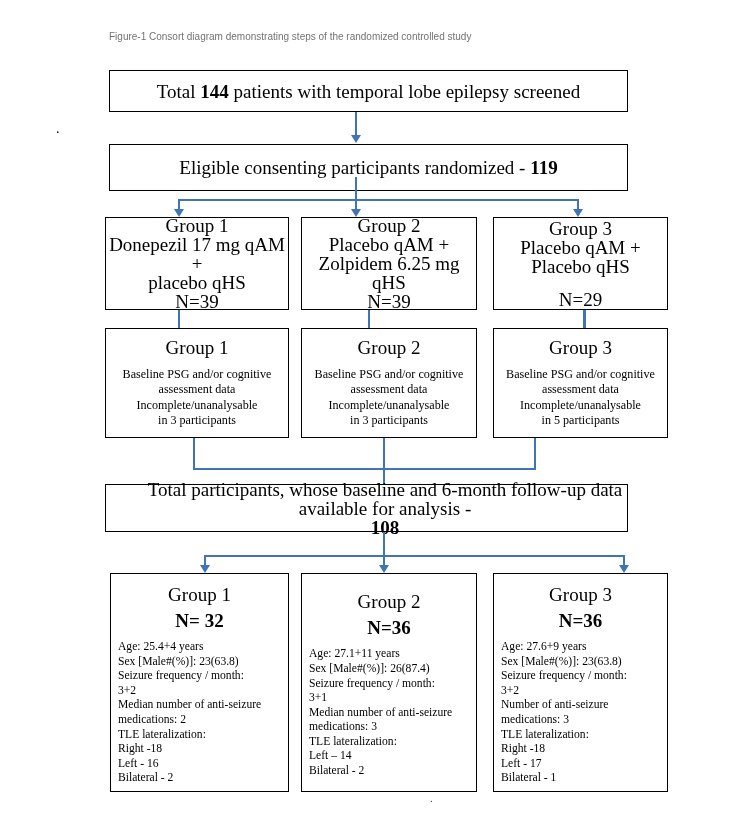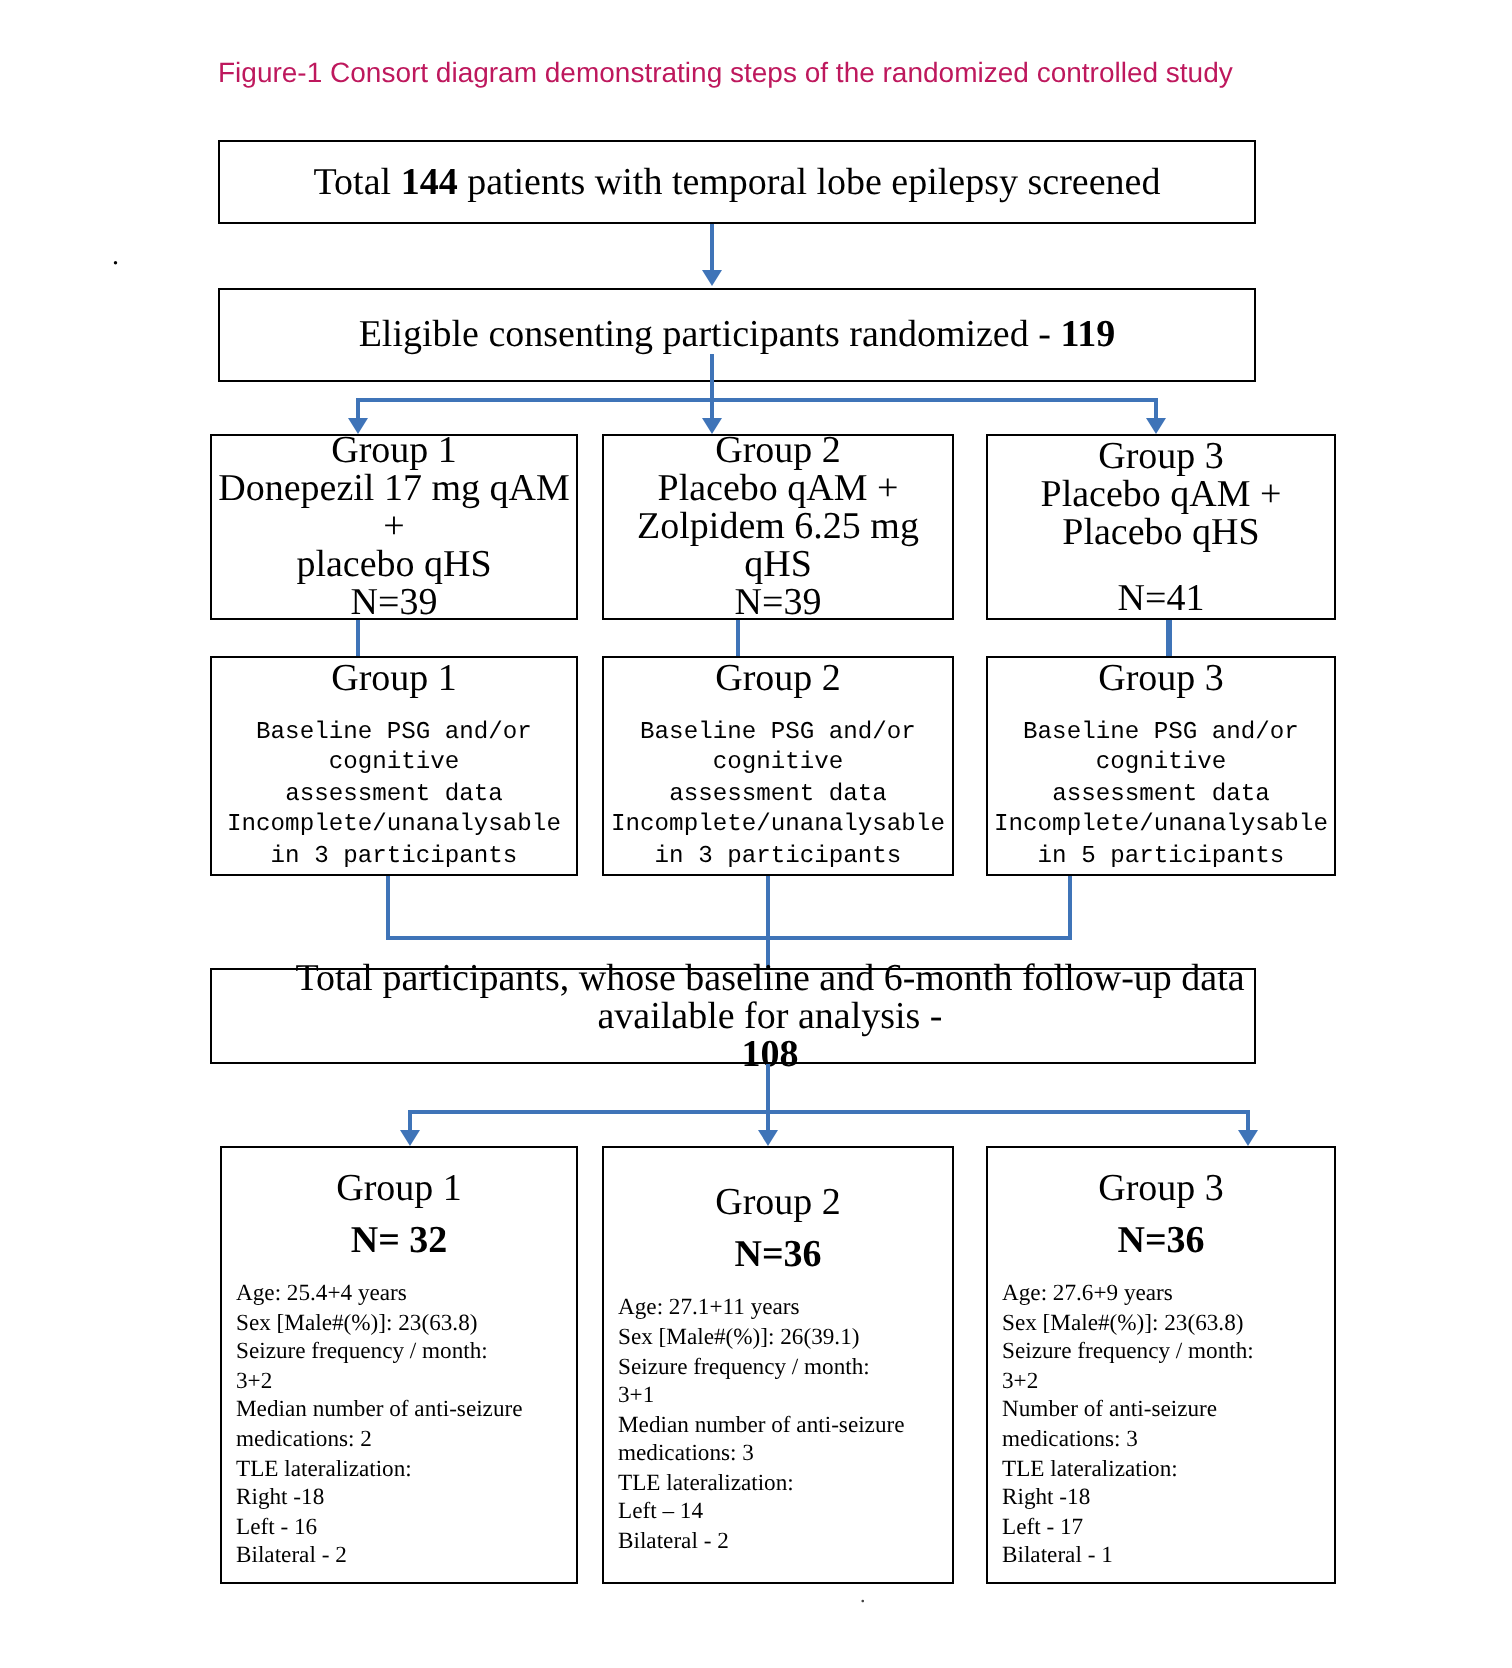--- a/index.html
+++ b/index.html
@@ -17,23 +17,23 @@
     color: #000000;
   }
 
   
   .caption {
     position: absolute;
     left: 109px;
     top: 28px;
     width: 560px;
     font-family: "Liberation Sans", sans-serif;
-    font-size: 14px;
+    font-size: 10px;
     line-height: 17px;
-    color: #be185d;
+    color: #737373;
     white-space: nowrap;
   }
 
   
   .box {
     position: absolute;
     box-sizing: border-box;
     border: 1.4px solid #000000;
     background: #ffffff;
     display: flex;
@@ -41,21 +41,20 @@
     justify-content: center;
   }
   .box .ctr {
     text-align: center;
     font-size: 19px;
     line-height: 19px;
   }
   .box .ctr.small {
     font-size: 12.1px;
     line-height: 15.4px;
-    font-family: Liberation Mono, monospace;
   }
   .box .left {
     text-align: left;
     font-size: 11.6px;
     line-height: 14.6px;
     padding: 0 7px;
   }
   b { font-weight: bold; }
 
   .pad-top-6 { margin-top: 6px; }
@@ -142,21 +141,21 @@
     <div class="ctr">Zolpidem 6.25 mg qHS</div>
     <div class="gap-14"></div>
     <div class="ctr">N=39</div>
   </div>
 
   <div class="box" style="left:493px; top:217px; width:175px; height:93px;">
     <div class="ctr">Group 3</div>
     <div class="ctr">Placebo qAM +</div>
     <div class="ctr">Placebo qHS</div>
     <div class="gap-14"></div>
-    <div class="ctr">N=41</div>
+    <div class="ctr">N=29</div>
   </div>
 
   <div class="vline" style="left:178px; top:310px; height:18px;"></div>
   <div class="vline" style="left:368px; top:310px; height:18px;"></div>
   <div class="vline" style="left:583px; top:310px; height:18px; width:3px;"></div>
 
   <div class="box" style="left:105px; top:328px; width:184px; height:110px;">
     <div class="ctr">Group 1</div>
     <div class="gap-10"></div>
     <div class="ctr small">Baseline PSG and/or cognitive</div>
@@ -219,21 +218,21 @@
     <div class="left">Left - 16</div>
     <div class="left">Bilateral - 2</div>
   </div>
 
   <div class="box" style="left:301px; top:573px; width:176px; height:219px;">
     <div class="ctr pad-top-6">Group 2</div>
     <div class="gap-7"></div>
     <div class="ctr"><b>N=36</b></div>
     <div class="gap-10"></div>
     <div class="left">Age: 27.1+11 years</div>
-    <div class="left">Sex [Male#(%)]: 26(39.1)</div>
+    <div class="left">Sex [Male#(%)]: 26(87.4)</div>
     <div class="left">Seizure frequency / month:</div>
     <div class="left">3+1</div>
     <div class="left">Median number of anti-seizure</div>
     <div class="left">medications: 3</div>
     <div class="left">TLE lateralization:</div>
     <div class="left">Left – 14</div>
     <div class="left">Bilateral - 2</div>
   </div>
 
   <div class="box" style="left:493px; top:573px; width:175px; height:219px;">

